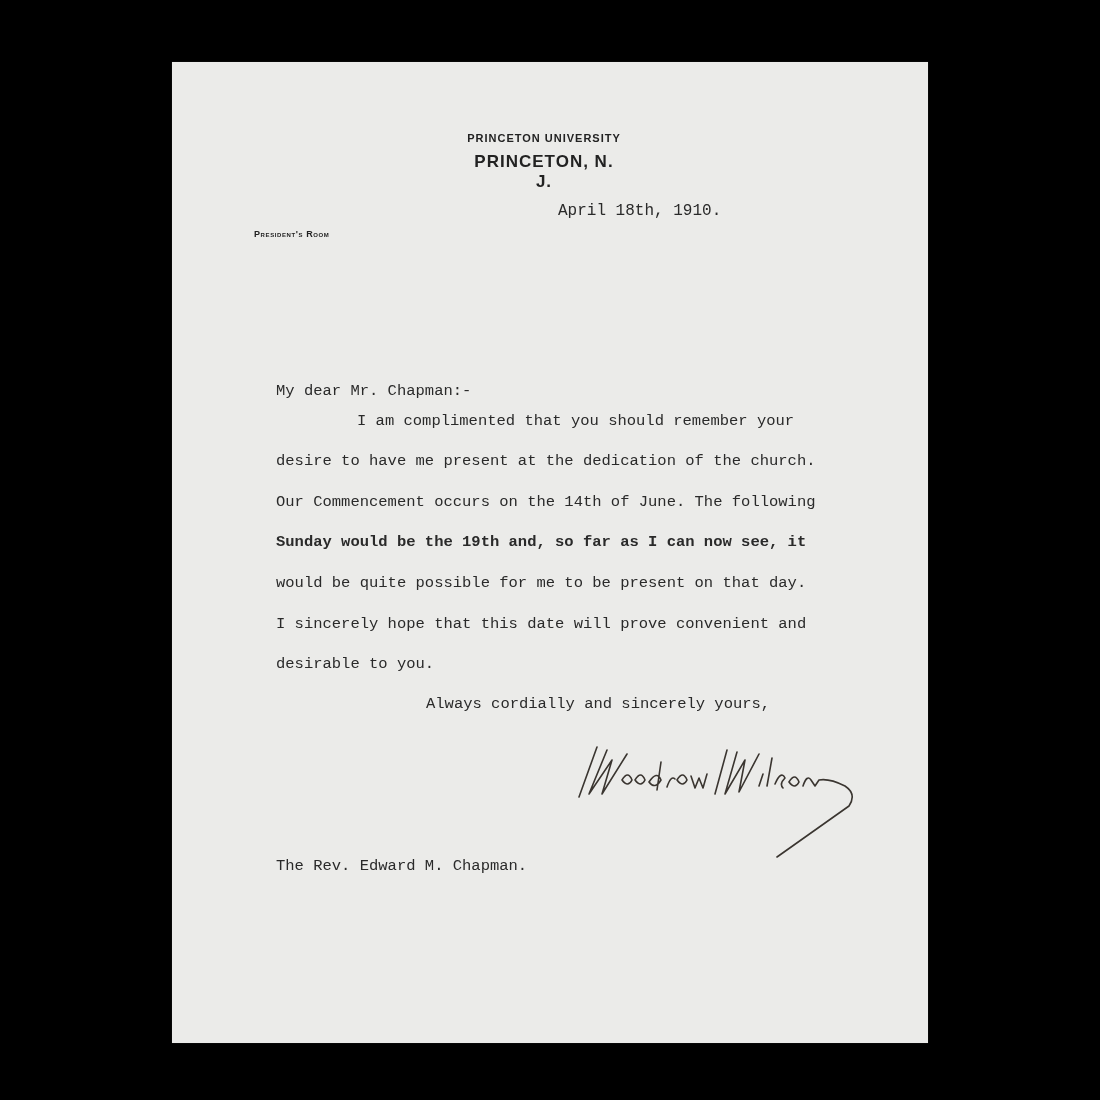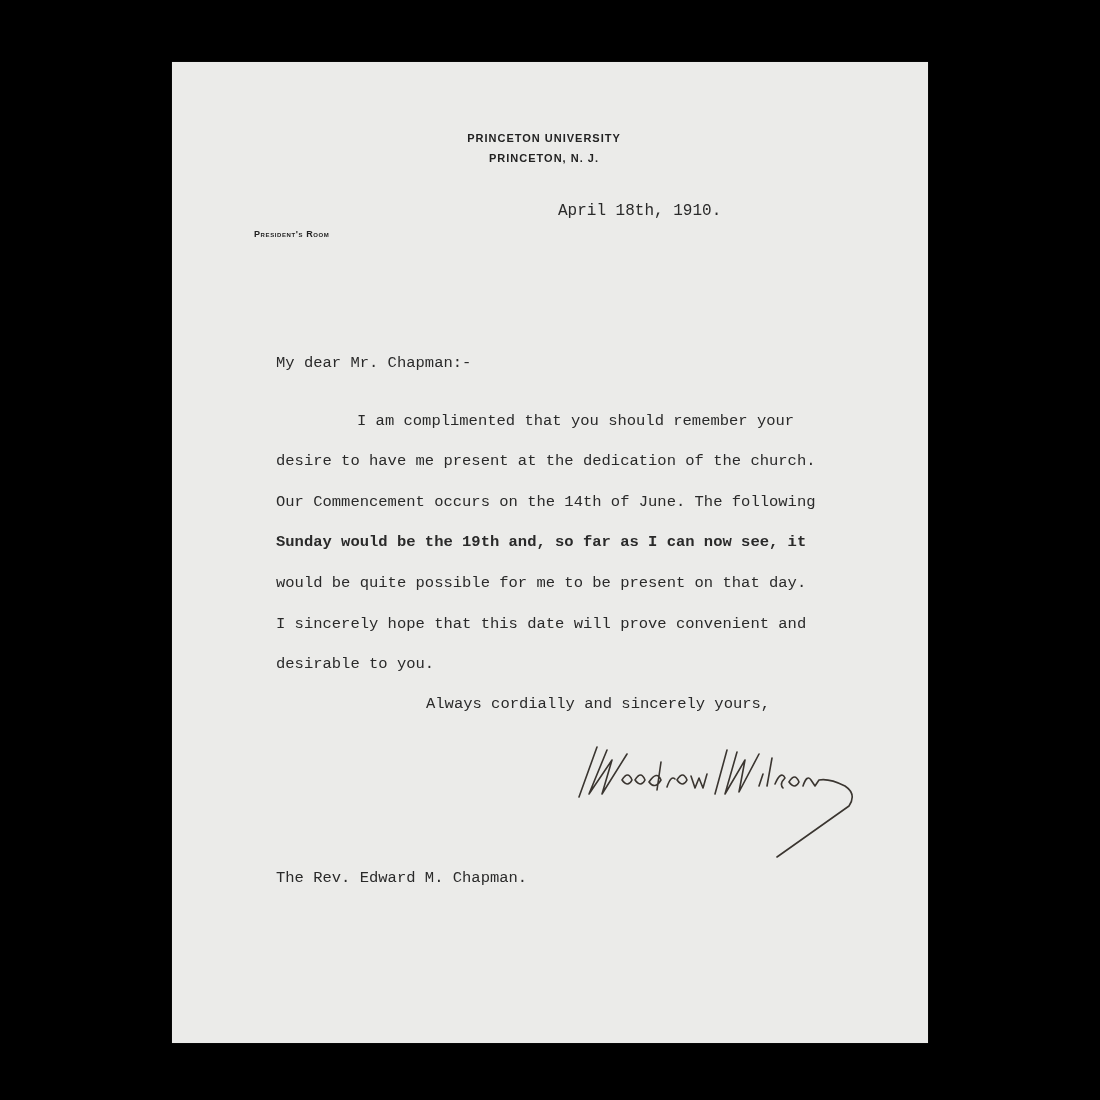--- a/index.html
+++ b/index.html
@@ -35,50 +35,50 @@
     .lh-university {
       left: 292px;
       top: 70px;
       font-size: 11px;
       width: 160px;
       text-align: center;
     }
     .lh-city {
       left: 292px;
       top: 90px;
-      font-size: 11px;
+      font-size: 17px;
       width: 160px;
       text-align: center;
     }
     .lh-room {
       left: 82px;
       top: 142px;
       font-size: 9px;
       font-variant: small-caps;
       letter-spacing: 0.6px;
       margin-top: 25px;
     }
     .typed {
       position: absolute;
       font-family: "Liberation Mono", "DejaVu Sans Mono", monospace;
       font-size: 15.5px;
       color: #2a2a2a;
       white-space: pre;
     }
     .date { left: 386px; top: 140px; font-size: 16px; }
-    .salutation { left: 104px; top: 292px; }
+    .salutation { left: 104px; top: 320px; }
     .line1 { left: 185px; top: 350px; }
     .line2 { left: 104px; top: 390px; }
     .line3 { left: 104px; top: 431px; }
     .line4 { left: 104px; top: 471px; font-weight: bold; }
     .line5 { left: 104px; top: 512px; }
     .line6 { left: 104px; top: 553px; }
     .line7 { left: 104px; top: 593px; }
     .closing { left: 254px; top: 633px; text-align: right; }
-    .recipient { left: 104px; top: 795px; margin-top: 12px; }
+    .recipient { left: 104px; top: 795px; }
     .signature {
       position: absolute;
       left: 395px;
       top: 680px;
       width: 300px;
       height: 120px;
     }
   </style>
 </head>
 <body>

